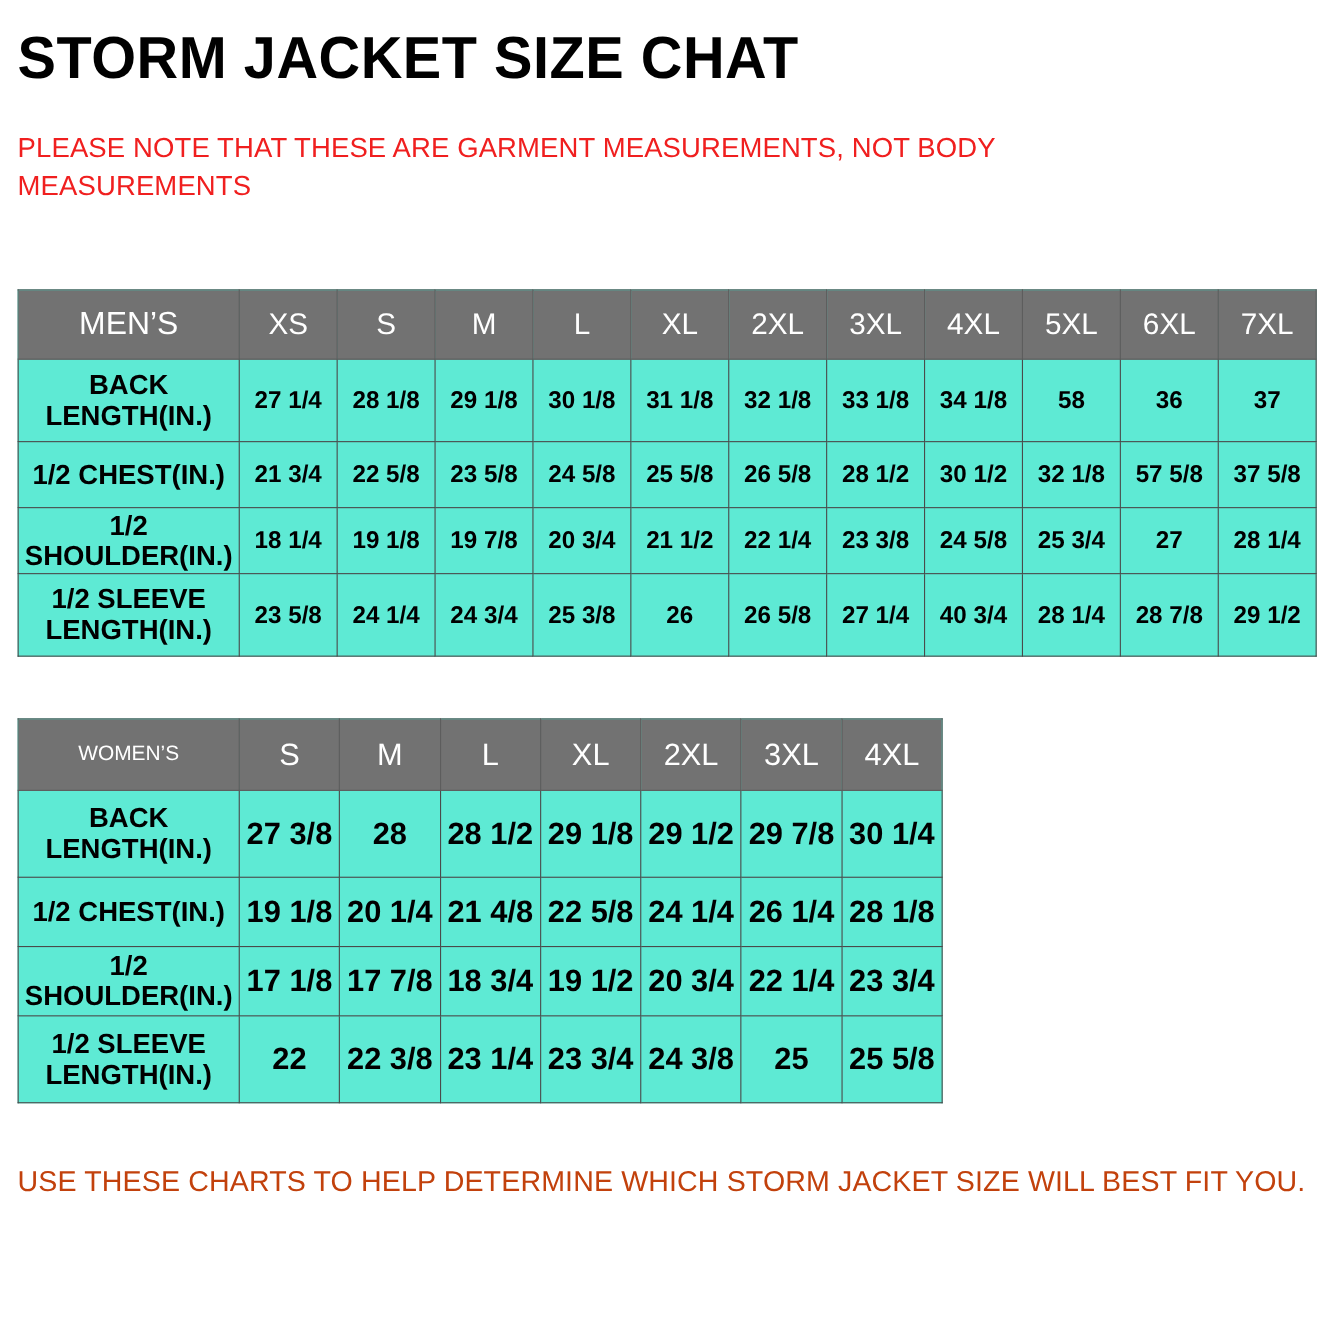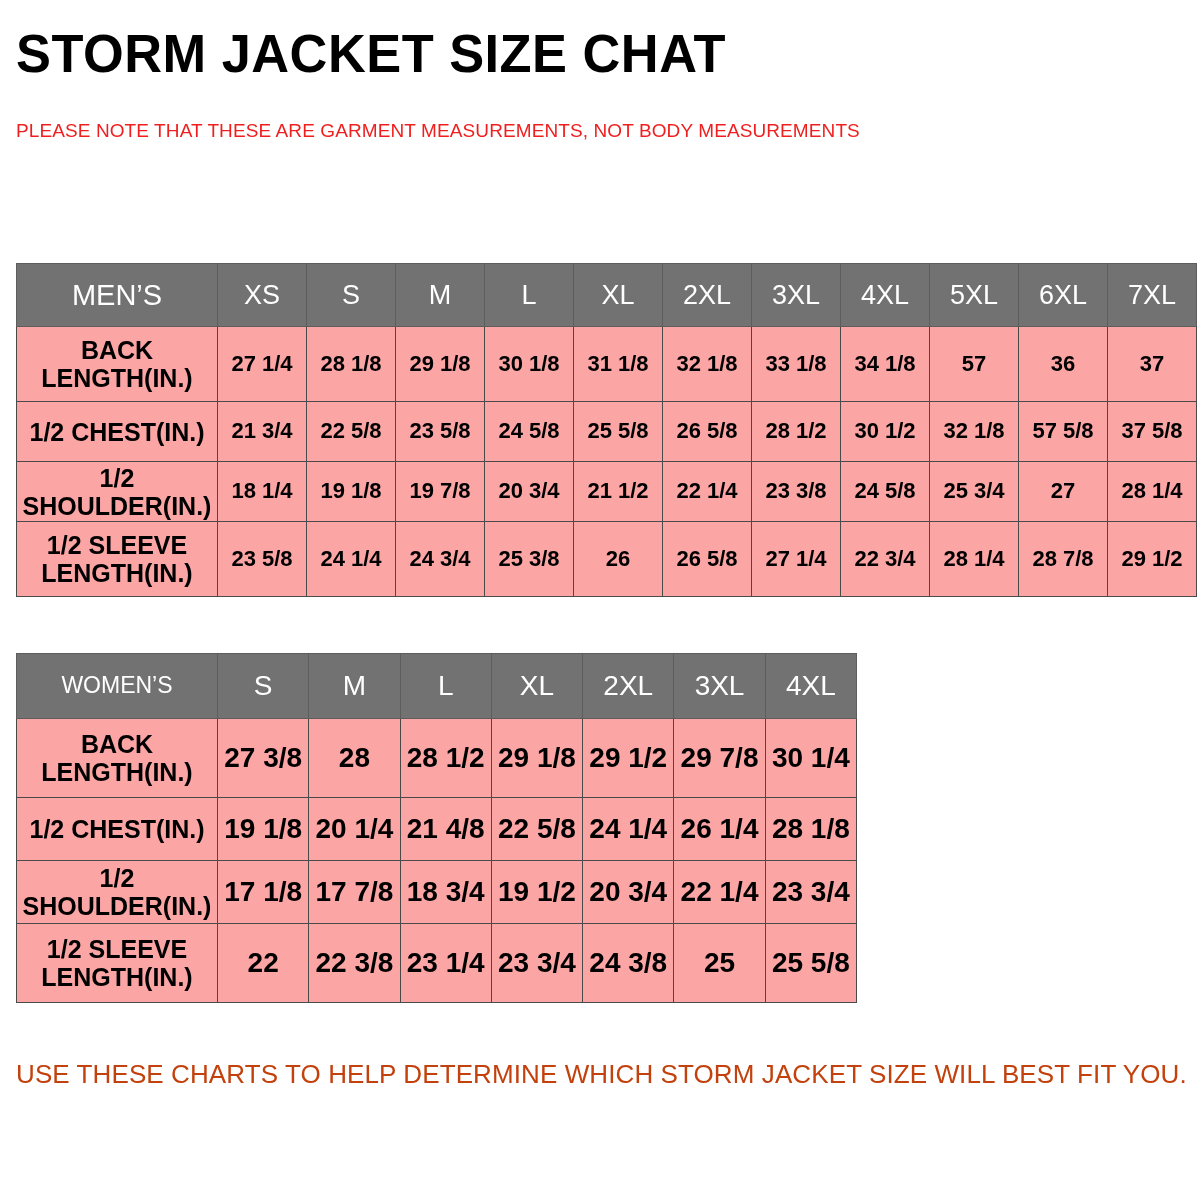--- a/index.html
+++ b/index.html
@@ -36,33 +36,33 @@
     transform: scaleX(0.97);
     transform-origin: left top;
   }
 
   
   .note-top {
     position: absolute;
     left: 16px;
     top: 118px;
     width: 960px;
-    font-size: 19px;
+    font-size: 25px;
     font-weight: 400;
     line-height: 1.36;
     color: #f01f1f;
     letter-spacing: 0.1px;
   }
 
   
   table.size-table {
     position: absolute;
     border-collapse: collapse;
     table-layout: fixed;
-    background: #fca5a5;
+    background: #5eead4;
   }
   table.size-table td,
   table.size-table th {
     border: 1.5px solid #4a4a4a;
     text-align: center;
     vertical-align: middle;
     padding: 0;
     font-weight: 700;
     color: #000000;
     line-height: 1.12;
@@ -101,21 +101,21 @@
   #womens-table {
     left: 16px;
     top: 653px;
     width: 832px;
   }
   #womens-table thead th {
     height: 64px;
     font-size: 28px;
   }
   #womens-table thead th.corner {
-    font-size: 23px;
+    font-size: 19px;
     margin-top: 16px;
   }
   #womens-table tbody td {
     height: 62px;
     font-size: 28px;
   }
   #womens-table tbody td.rowhead {
     font-size: 25px;
     padding: 0 2px;
   }
@@ -168,21 +168,21 @@
           <td class="rowhead">BACK
 LENGTH(IN.)</td>
           <td>27  1/4</td>
           <td>28  1/8</td>
           <td>29  1/8</td>
           <td>30  1/8</td>
           <td>31  1/8</td>
           <td>32  1/8</td>
           <td>33  1/8</td>
           <td>34  1/8</td>
-          <td>57</td>
+          <td>58</td>
           <td>36</td>
           <td>37</td>
         </tr>
         <tr>
           <td class="rowhead">1/2  CHEST(IN.)</td>
           <td>21  3/4</td>
           <td>22  5/8</td>
           <td>23  5/8</td>
           <td>24  5/8</td>
           <td>25  5/8</td>
@@ -210,21 +210,21 @@
         <tr class="tall">
           <td class="rowhead">1/2  SLEEVE
 LENGTH(IN.)</td>
           <td>23  5/8</td>
           <td>24  1/4</td>
           <td>24  3/4</td>
           <td>25  3/8</td>
           <td>26</td>
           <td>26  5/8</td>
           <td>27  1/4</td>
-          <td>22  3/4</td>
+          <td>40  3/4</td>
           <td>28  1/4</td>
           <td>28  7/8</td>
           <td>29  1/2</td>
         </tr>
       </tbody>
   </table>
 
   <table class="size-table" id="womens-table">
     <thead>
       <tr>

